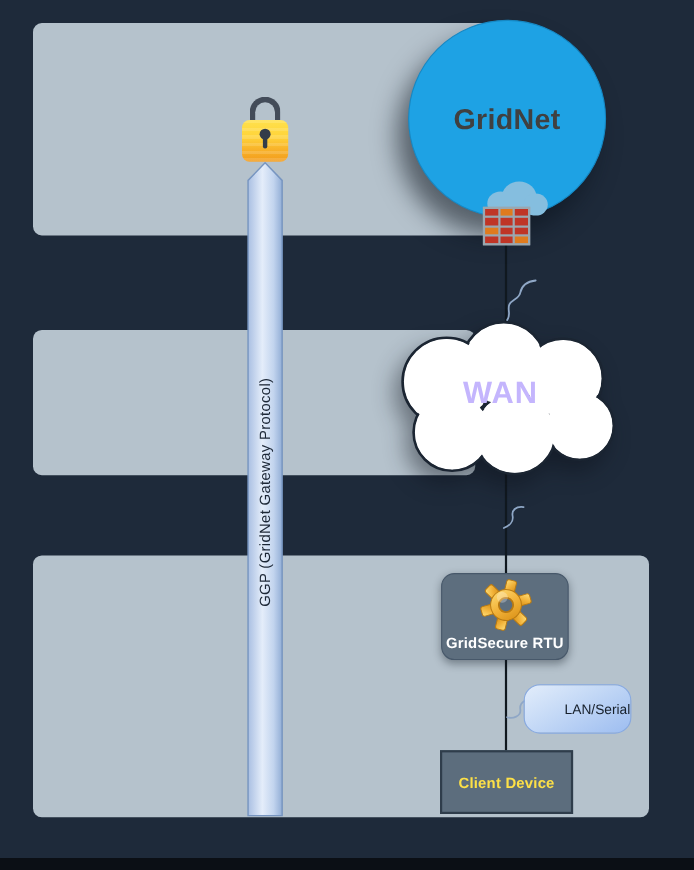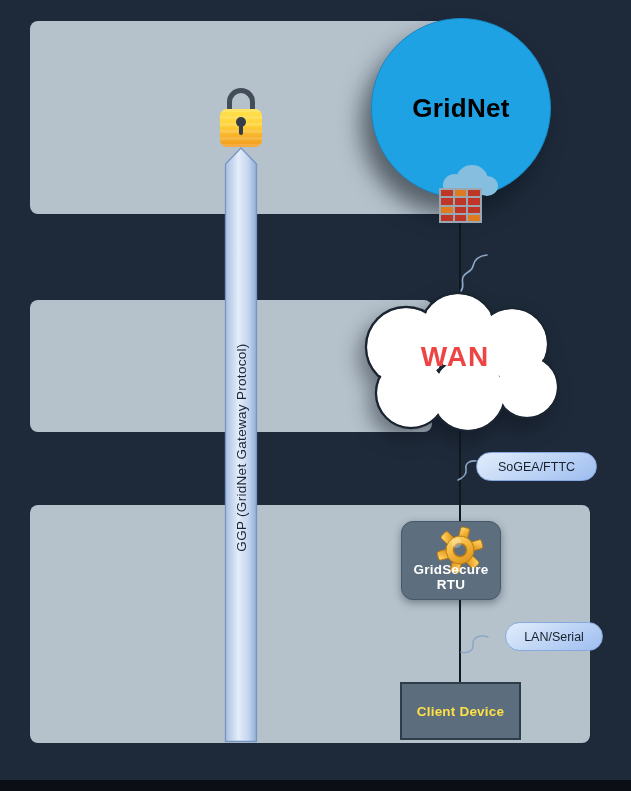--- a/index.html
+++ b/index.html
@@ -37,21 +37,21 @@
   .keyhole{position:absolute;left:50%;top:8px;transform:translateX(-50%);width:10px;height:10px;
            border-radius:50%;background:#333c49;}
   .keystem{position:absolute;left:50%;top:15px;transform:translateX(-50%);width:4px;height:11px;
            border-radius:0 0 2px 2px;background:#333c49;}
 
   
   .gridnet{position:absolute;left:371px;top:18px;width:180px;height:180px;border-radius:50%;
            background:#1ea2e4;border:1px solid #1688c4;box-sizing:border-box;z-index:4;
            display:flex;align-items:center;justify-content:center;
            box-shadow:-10px 16px 22px rgba(10,16,25,.55);}
-  .gridnet-text{color:#000000;font-weight:bold;font-size:26px;letter-spacing:.3px;}
+  .gridnet-text{color:#404040;font-weight:bold;font-size:26px;letter-spacing:.3px;}
 
   
   .puff{position:absolute;border-radius:50%;background:#85bedf;z-index:5;}
   .puff1{left:443px;top:174px;width:24px;height:22px;}
   .puff2{left:456px;top:165px;width:32px;height:30px;}
   .puff3{left:476px;top:176px;width:22px;height:20px;}
 
   
   .firewall{position:absolute;left:439px;top:188px;width:43px;height:35px;background:#9aa7b0;
             border:2px solid #9aa7b0;box-sizing:border-box;z-index:6;
@@ -60,33 +60,33 @@
   .fw-b{flex:1;}
   .fw-red{background:#bf3526;}
   .fw-orange{background:#df7b1e;}
 
   
   .pill{position:absolute;border-radius:15px;z-index:6;display:flex;align-items:center;justify-content:center;
         background:linear-gradient(150deg,#e2edfb 0%,#c3d8f6 45%,#9dbdf0 100%);
         border:1px solid #87a9e0;box-sizing:border-box;font-size:12.5px;color:#17202b;}
   .pill-sip{left:487px;top:240px;width:99px;height:28px;}
   .pill-sogea{left:476px;top:452px;width:121px;height:29px;}
-  .pill-lan{left:505px;top:622px;width:98px;height:29px;}
+  .pill-lan{left:476px;top:622px;width:98px;height:45px;justify-content:flex-end;}
 
   
   .squiggles{position:absolute;left:0;top:0;width:631px;height:791px;z-index:5;pointer-events:none;}
 
   
   .wan-cloud{position:absolute;left:350px;top:280px;width:220px;height:160px;z-index:4;
              filter:drop-shadow(-6px 10px 10px rgba(10,16,25,.45));}
   .wan-text{position:absolute;left:405px;top:341px;width:100px;text-align:center;z-index:5;
-            font-weight:bold;font-size:28px;color:#ef4444;letter-spacing:1px;}
-
-  
-  .rtu{position:absolute;left:401px;top:521px;width:100px;height:79px;border-radius:12px;
+            font-weight:bold;font-size:28px;color:#c4b5fd;letter-spacing:1px;}
+
+  
+  .rtu{position:absolute;left:401px;top:521px;width:116px;height:79px;border-radius:12px;
        background:#5d6e7e;border:1.5px solid #47586a;box-sizing:border-box;z-index:6;
        box-shadow:0 3px 8px rgba(15,25,35,.4);}
   .rtu-gear{position:absolute;left:34px;top:3px;width:48px;height:50px;transform:rotate(14deg);}
   .rtu-label{position:absolute;left:0;bottom:7px;width:100%;text-align:center;color:#ffffff;
              font-weight:bold;font-size:13.5px;letter-spacing:.2px;}
 
   
   .client{position:absolute;left:400px;top:682px;width:121px;height:58px;background:#5c6d7d;
           border:2px solid #2f3d4b;box-sizing:border-box;z-index:6;
           display:flex;align-items:center;justify-content:center;}
@@ -185,23 +185,20 @@
       <circle cx="458" cy="331" r="36.5"></circle>
       <circle cx="406" cy="347" r="38.5"></circle>
       <circle cx="512" cy="344" r="34.5"></circle>
       <circle cx="527" cy="387" r="29.5"></circle>
       <circle cx="468" cy="394" r="35.5"></circle>
       <circle cx="411" cy="393" r="33.5"></circle>
     </g>
   </svg>
   <div class="wan-text">WAN</div>
 
-  <div class="pill pill-sogea">
-    <span>SoGEA/FTTC</span>
-  </div>
 
   <div class="rtu">
     <svg class="rtu-gear" viewBox="0 0 48 48">
       <defs>
         <linearGradient id="gold" x1="0" y1="0" x2="1" y2="1">
           <stop offset="0" stop-color="#ffe07a"></stop>
           <stop offset="0.5" stop-color="#f2b33a"></stop>
           <stop offset="1" stop-color="#d68c12"></stop>
         </linearGradient>
       </defs>

